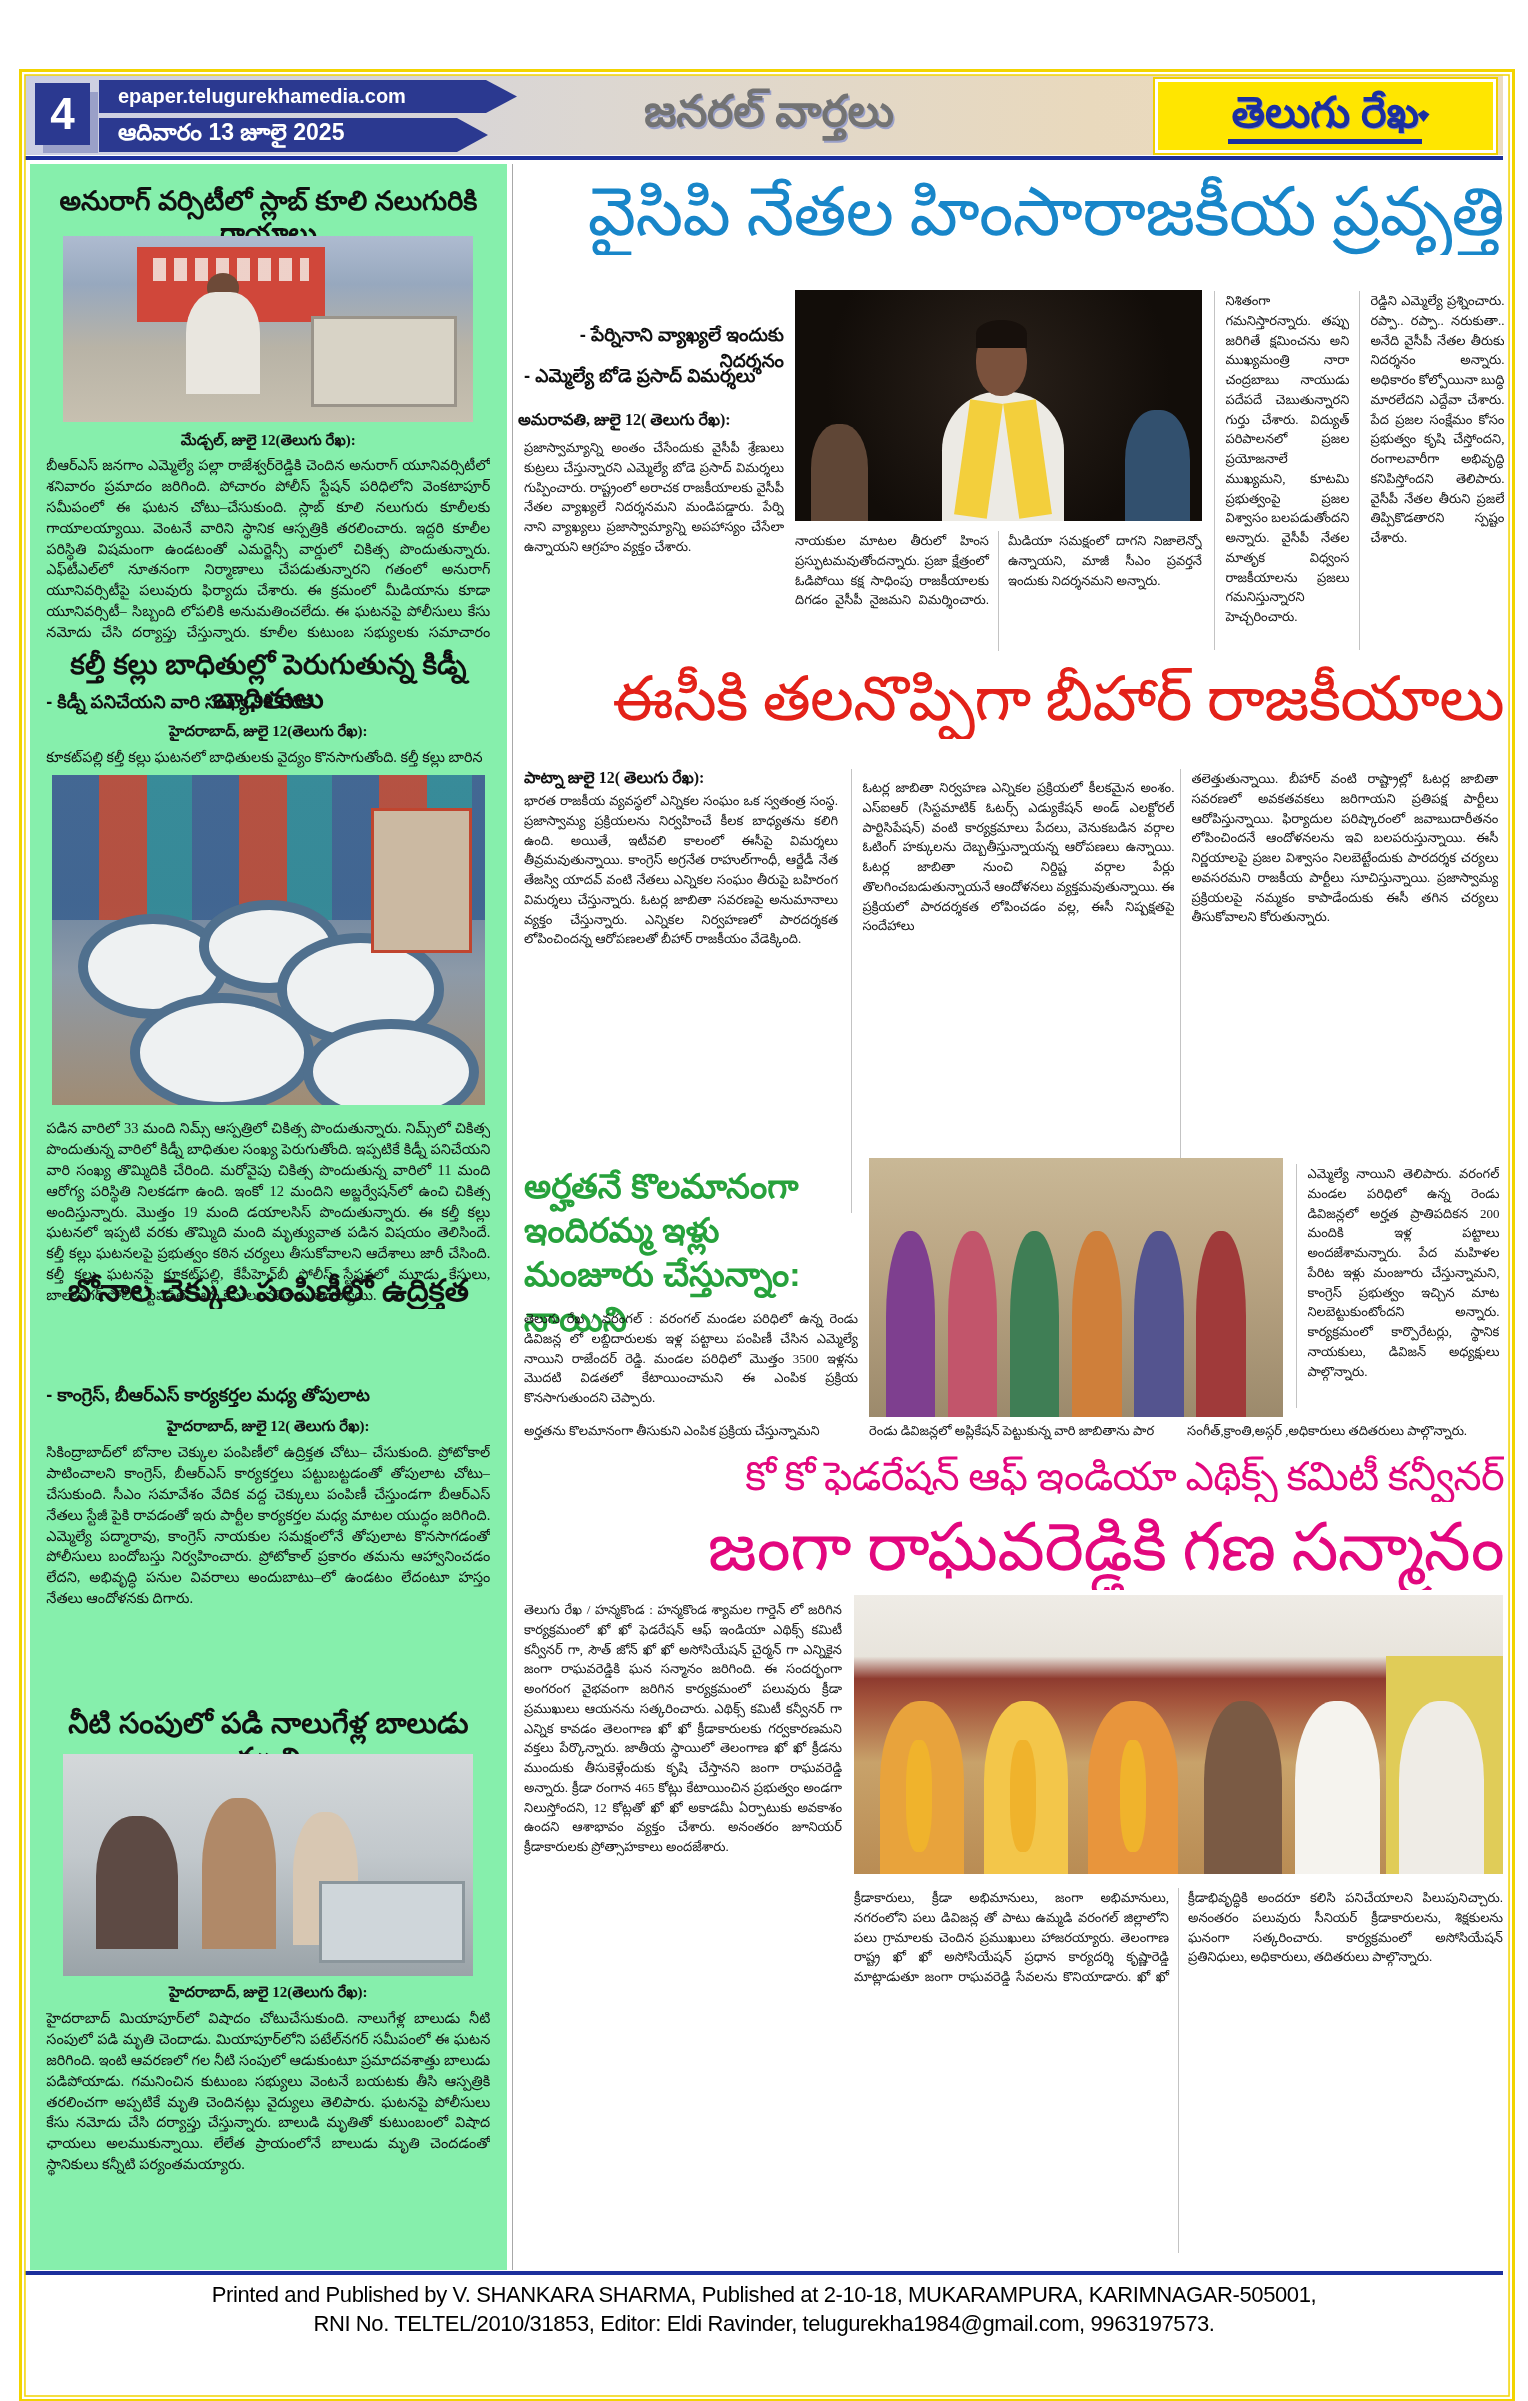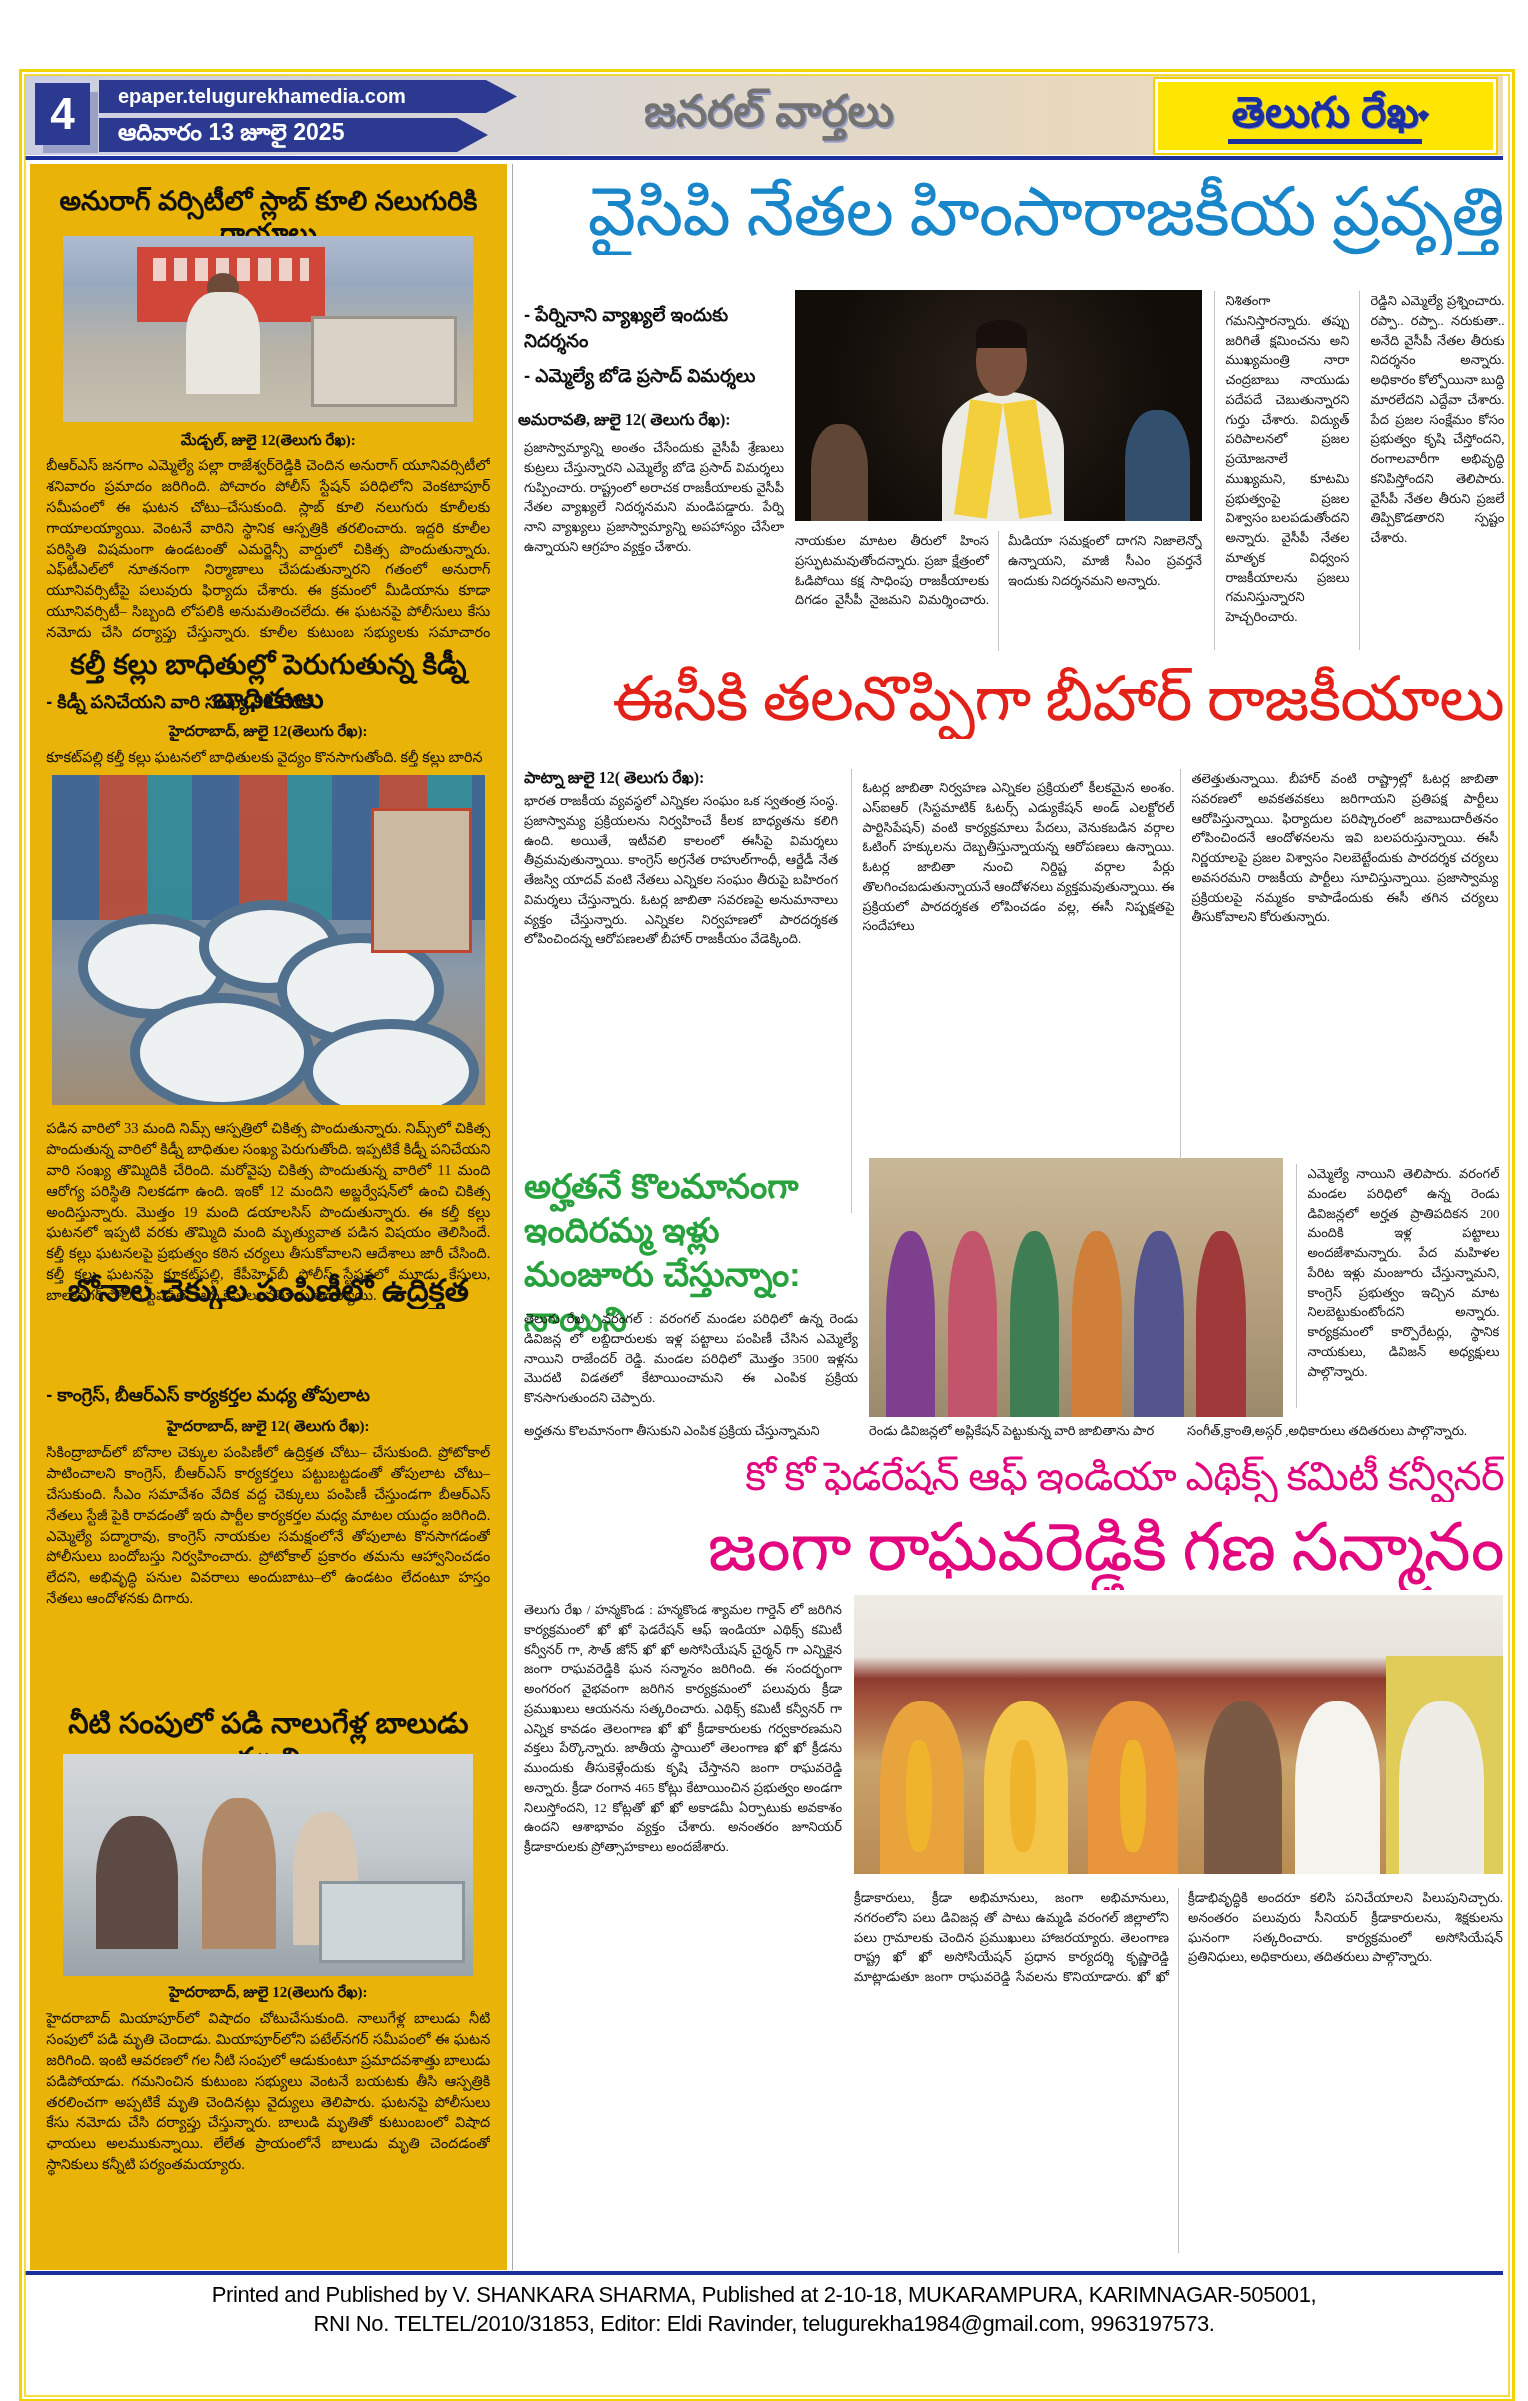--- a/index.html
+++ b/index.html
@@ -29,21 +29,21 @@
             border:2.2px solid #f0d000;box-shadow:inset 0 0 0 3px #ffffff;
             display:flex;align-items:center;justify-content:center;padding-left:7px;}
   .masthead-text{font-size:43px;font-weight:bold;color:#1b2f9e;
                  border-bottom:5.2px solid #1b2f9e;line-height:1.15;padding:0 3px 1.5px 3px;
                  text-shadow:0.7px 0.7px 0 #8a8fc0;}
   .nib{display:inline-block;width:12px;height:12px;background:#1b2f9e;
        clip-path:polygon(50% 100%,0 35%,50% 0,100% 35%);margin-left:-4.4px;vertical-align:-10.4px;}
   
   .vdivider{left:512px;top:164px;width:0.7px;height:2106px;background:#a8a8a8;}
   
-  .left-panel{left:30px;top:164px;width:477px;height:2106px;background:#eab308;}
+  .left-panel{left:30px;top:164px;width:477px;height:2106px;background:#86efac;}
   .lp{position:absolute;}
   .l-head{font-family:"Liberation Sans",sans-serif;font-weight:bold;color:#101010;
           text-align:center;width:462px;left:7.4px;line-height:1.2;}
   .l-byline{font-family:"Liberation Sans",sans-serif;font-weight:bold;font-size:18px;color:#101010;}
   .l-date{width:444px;left:16.3px;text-align:center;font-weight:bold;font-size:15px;}
   .l-body{width:444px;left:16.3px;font-size:14.4px;line-height:1.45;text-align:justify;}
   
   .photo{overflow:hidden;background:#777;}
   .ph-a1{background:linear-gradient(180deg,#aebbd0 0%,#97a8be 26%,#b8b3a6 60%,#c7c0b0 100%);}
   .ph-a1 .banner{position:absolute;left:18%;top:6%;width:46%;height:40%;background:#d0473a;}
@@ -169,21 +169,21 @@
     </div>
     <div class="lp l-date txt" style="top:1820px;">హైదరాబాద్, జులై 12(తెలుగు రేఖ):</div>
     <div class="lp l-body txt" style="top:1844px;height:244px;">హైదరాబాద్ మియాపూర్‌లో విషాదం చోటుచేసుకుంది. నాలుగేళ్ల బాలుడు నీటి సంపులో పడి మృతి చెందాడు. మియాపూర్‌లోని పటేల్‌నగర్ సమీపంలో ఈ ఘటన జరిగింది. ఇంటి ఆవరణలో గల నీటి సంపులో ఆడుకుంటూ ప్రమాదవశాత్తు బాలుడు పడిపోయాడు. గమనించిన కుటుంబ సభ్యులు వెంటనే బయటకు తీసి ఆస్పత్రికి తరలించగా అప్పటికే మృతి చెందినట్లు వైద్యులు తెలిపారు. ఘటనపై పోలీసులు కేసు నమోదు చేసి దర్యాప్తు చేస్తున్నారు. బాలుడి మృతితో కుటుంబంలో విషాద ఛాయలు అలముకున్నాయి. లేలేత ప్రాయంలోనే బాలుడు మృతి చెందడంతో స్థానికులు కన్నీటి పర్యంతమయ్యారు.</div>
   </div>
 
   <div class="abs vdivider"></div>
 
   <div class="abs main-area">
 
     <div class="m big-head hl-blue txt" style="top:6px;font-size:68px;">వైసిపి నేతల హింసారాజకీయ ప్రవృత్తి</div>
-    <div class="m m-byline txt" style="top:140px;left:6px;width:260px;">- పేర్నినాని వ్యాఖ్యలే ఇందుకు నిదర్శనం</div>
+    <div class="m m-byline txt" style="top:160px;left:6px;width:260px;text-align:right;">- పేర్నినాని వ్యాఖ్యలే ఇందుకు నిదర్శనం</div>
     <div class="m m-byline txt" style="top:201px;left:6px;width:260px;">- ఎమ్మెల్యే బోడె ప్రసాద్ విమర్శలు</div>
     <div class="m m-date txt" style="top:247px;left:0;width:268px;">అమరావతి, జులై 12( తెలుగు రేఖ):</div>
     <div class="m m-body txt" style="top:274px;left:6px;width:260px;height:213px;">ప్రజాస్వామ్యాన్ని అంతం చేసేందుకు వైసీపీ శ్రేణులు కుట్రలు చేస్తున్నారని ఎమ్మెల్యే బోడె ప్రసాద్ విమర్శలు గుప్పించారు. రాష్ట్రంలో అరాచక రాజకీయాలకు వైసీపీ నేతల వ్యాఖ్యలే నిదర్శనమని మండిపడ్డారు. పేర్ని నాని వ్యాఖ్యలు ప్రజాస్వామ్యాన్ని అపహాస్యం చేసేలా ఉన్నాయని ఆగ్రహం వ్యక్తం చేశారు.</div>
     <div class="m photo ph-ycp" style="left:277px;top:126px;width:407px;height:231px;">
       <div class="man2"></div>
       <div class="man3"></div>
       <div class="shirt"></div>
       <div class="scarf"></div>
       <div class="scarf2"></div>
       <div class="head"></div>

